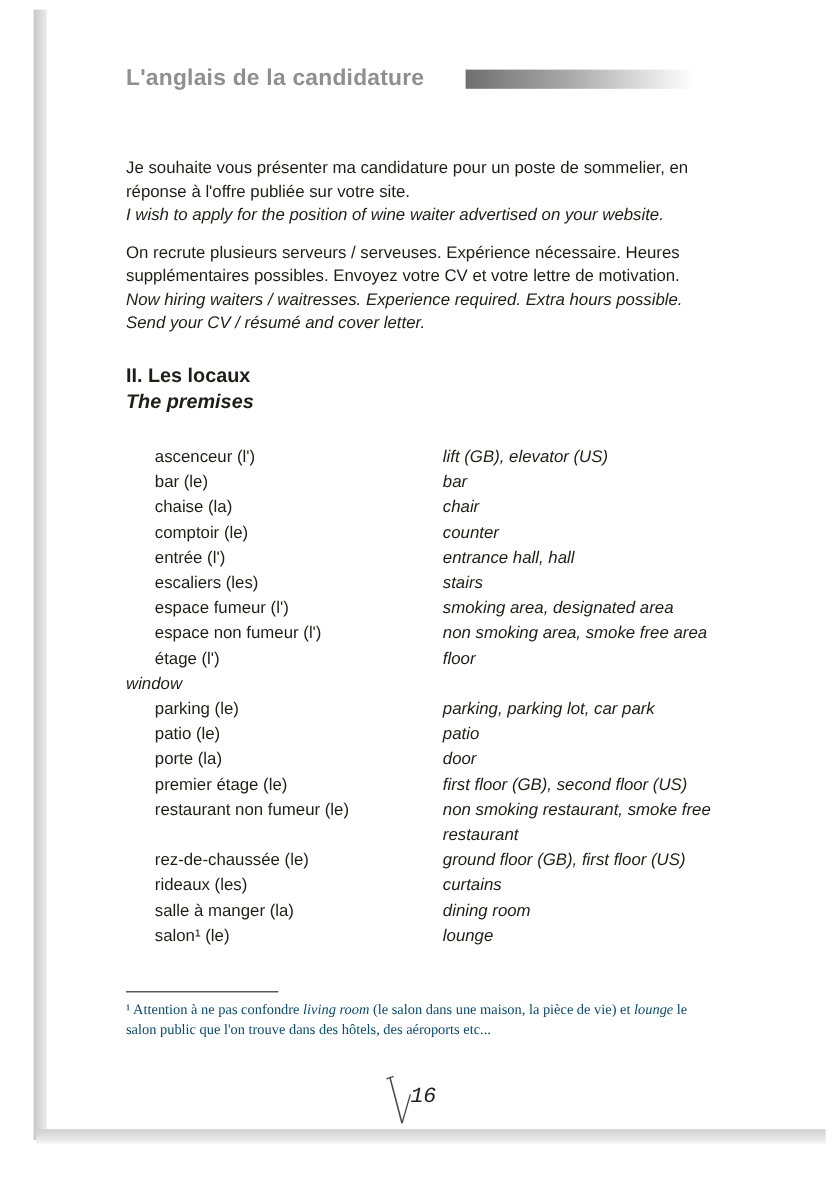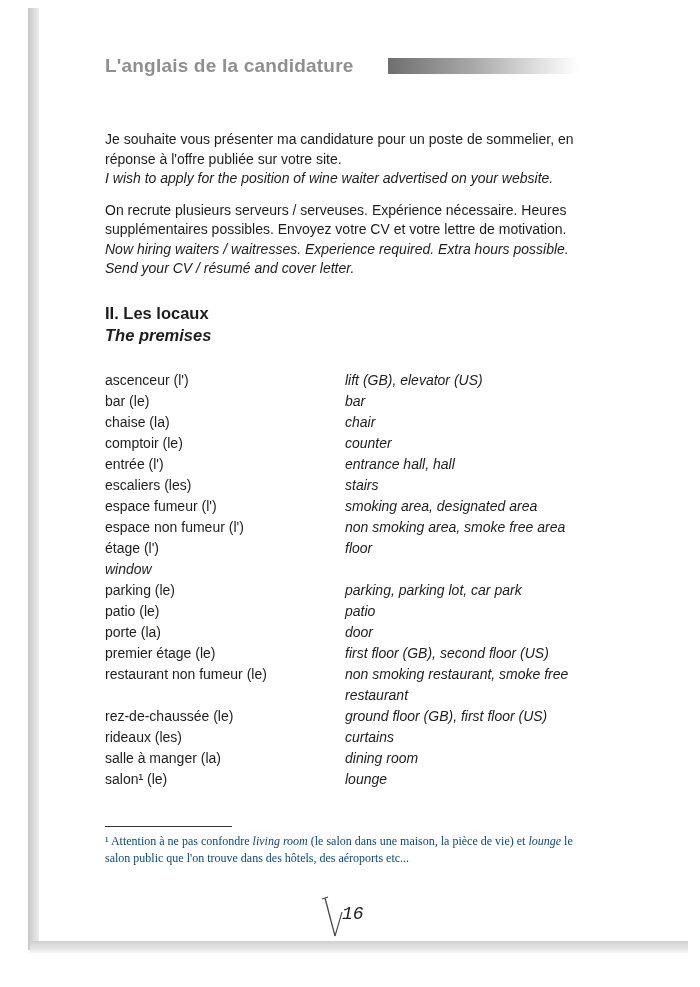--- a/index.html
+++ b/index.html
@@ -21,21 +21,21 @@
   .intro{position:absolute;left:105px;top:118px;width:492px;font-size:14px;line-height:19.5px;margin-top:12px;}
   .intro p{margin:0 0 12px 0;}
   .en{font-style:italic;}
   
   .section-head{position:absolute;left:105px;top:302px;width:492px;}
   .section-title{font-size:16.5px;font-weight:bold;line-height:22px;}
   .section-sub{font-size:16.5px;font-weight:bold;font-style:italic;line-height:22px;}
   
   .vocab{position:absolute;left:105px;top:370px;width:492px;}
   .vocab-row{display:flex;font-size:14px;line-height:21px;}
-  .vocab-fr{width:240px;flex:none;}
+  .vocab-fr{width:240px;flex:none;margin-left:24px;}
   .vocab-en{flex:1;font-style:italic;}
   
   .footnote{position:absolute;left:105px;top:826px;width:492px;
     font-family:"Liberation Serif",serif;font-size:12px;line-height:17px;color:#0c4a6e;}
   .footnote-rule{width:127px;border-top:1px solid #333;margin-bottom:6px;}
   .fn-italic{font-style:italic;}
   
   .pagenum-wrap{position:absolute;left:318px;top:896px;width:70px;height:46px;}
   .pagenum-flourish{position:absolute;left:0;top:0;}
   .pagenum{position:absolute;left:24px;top:8px;font-family:Liberation Mono, monospace;

